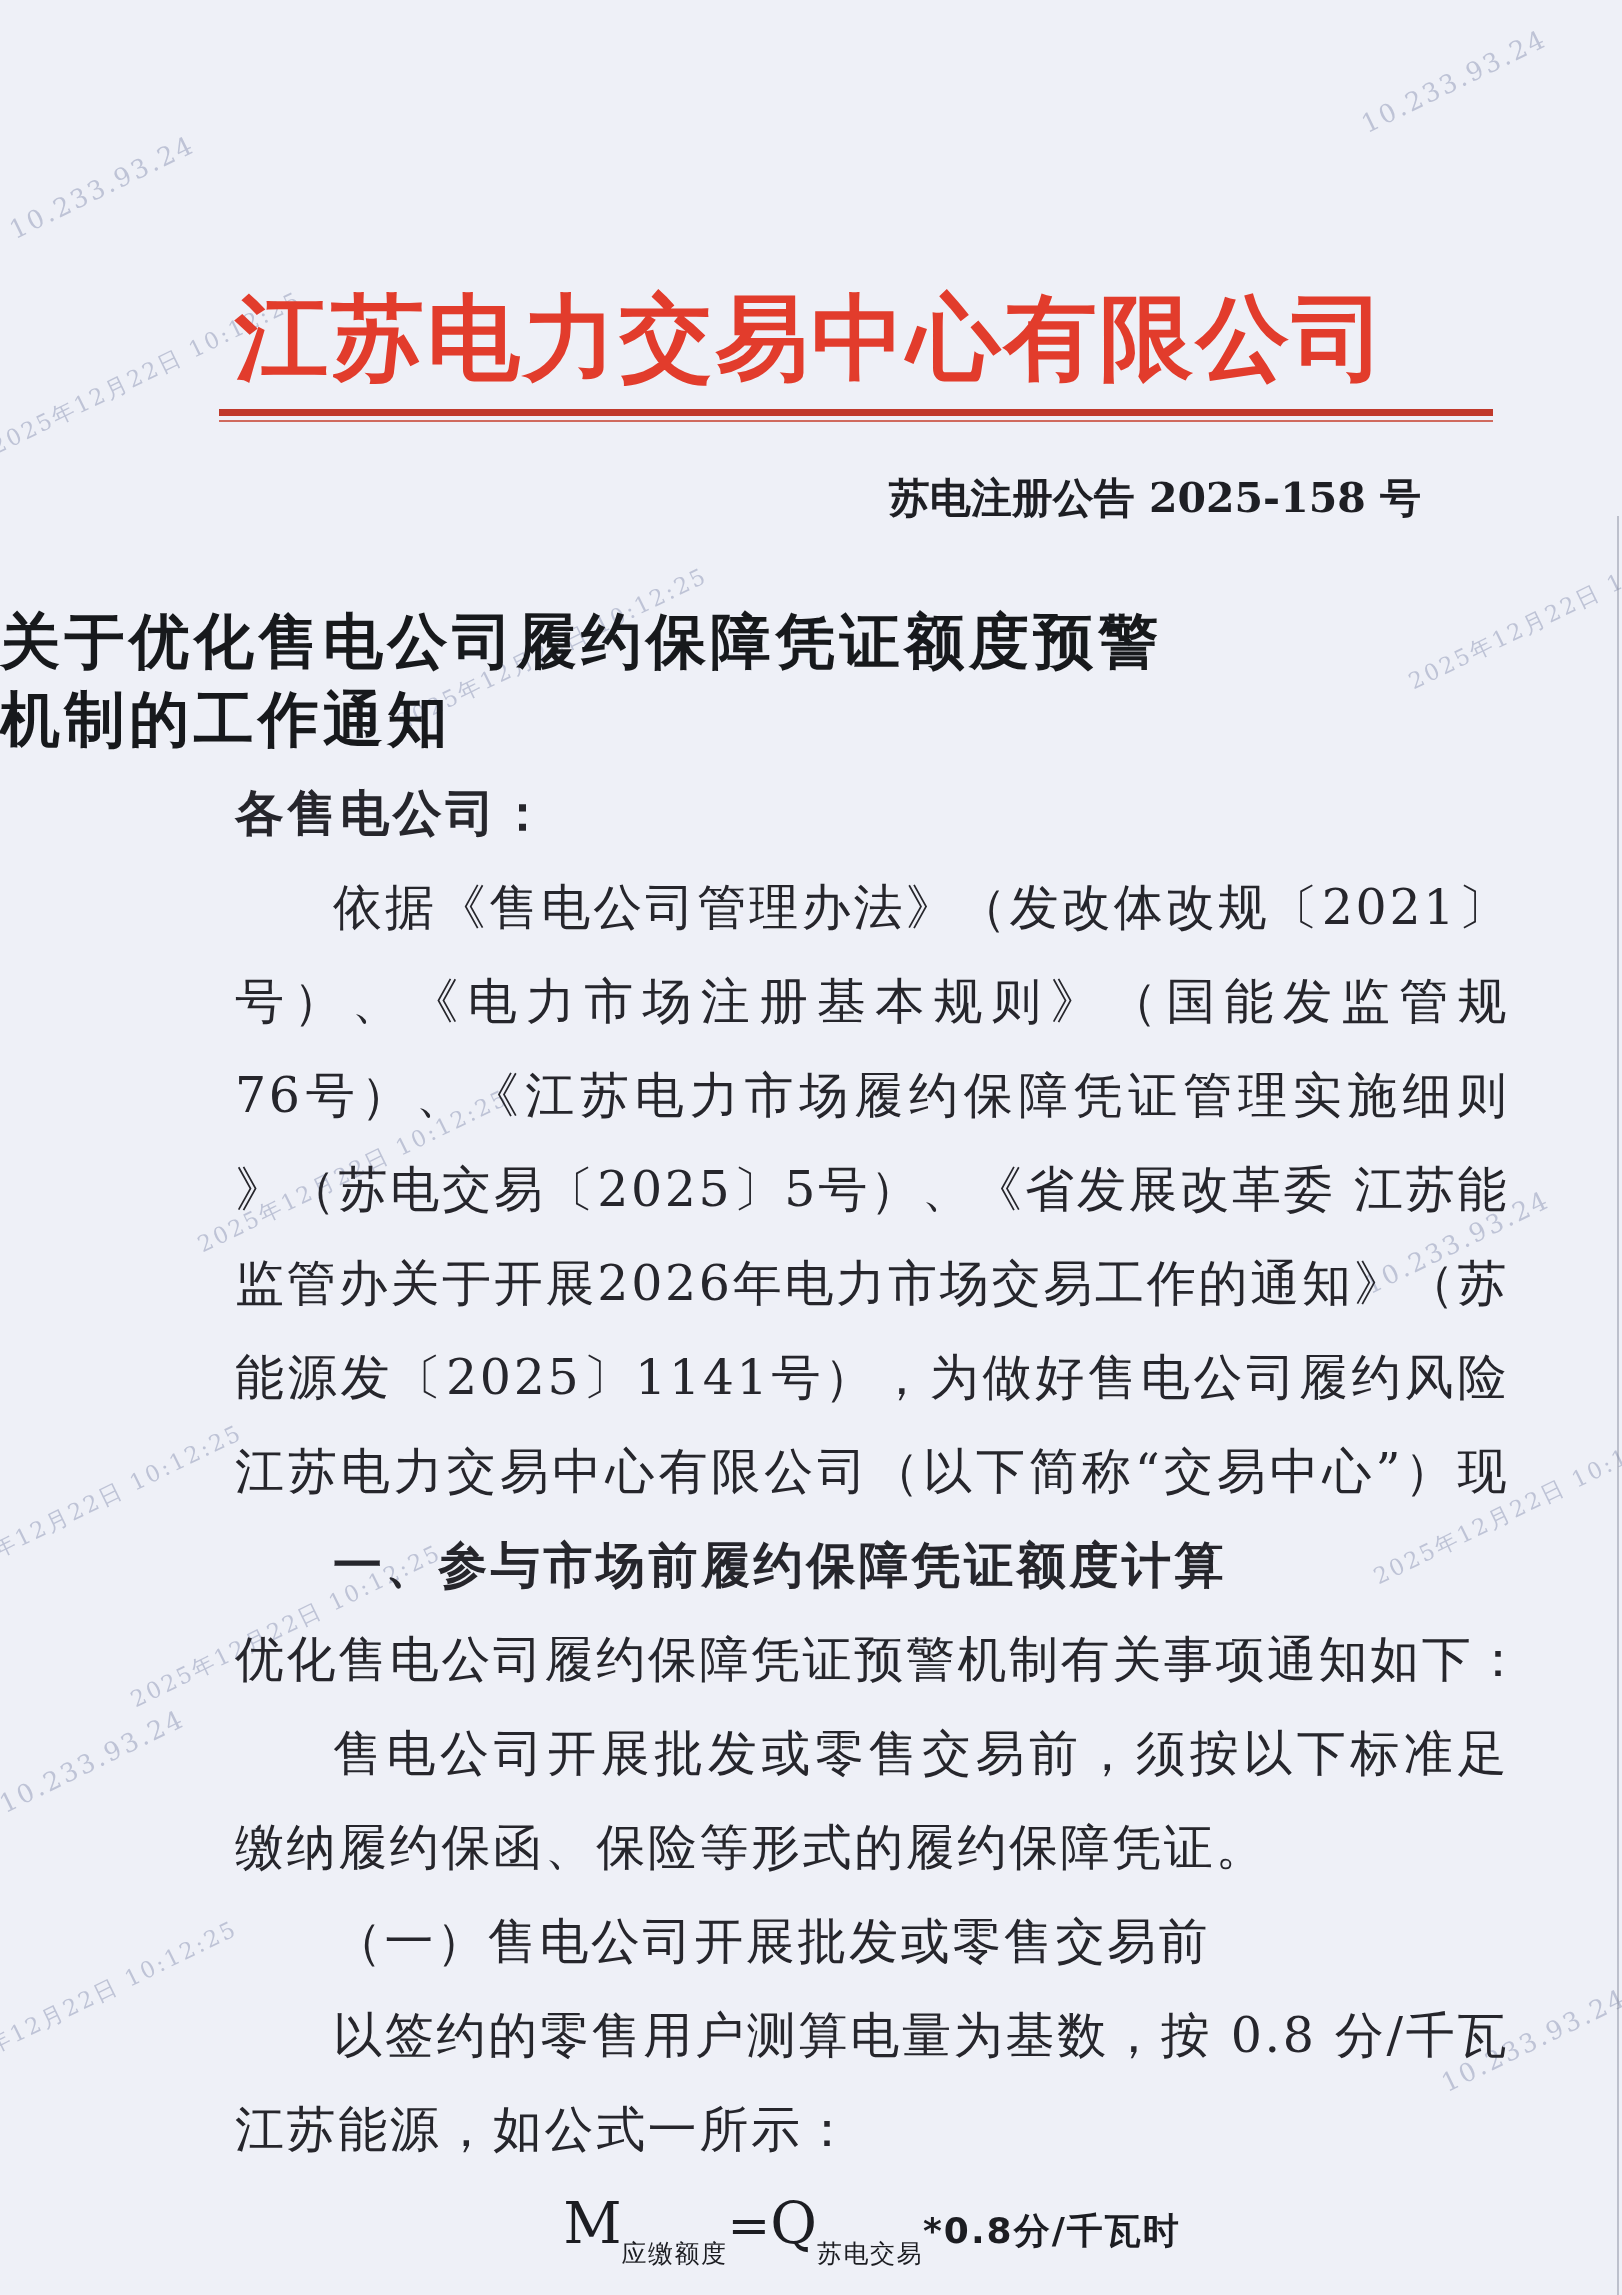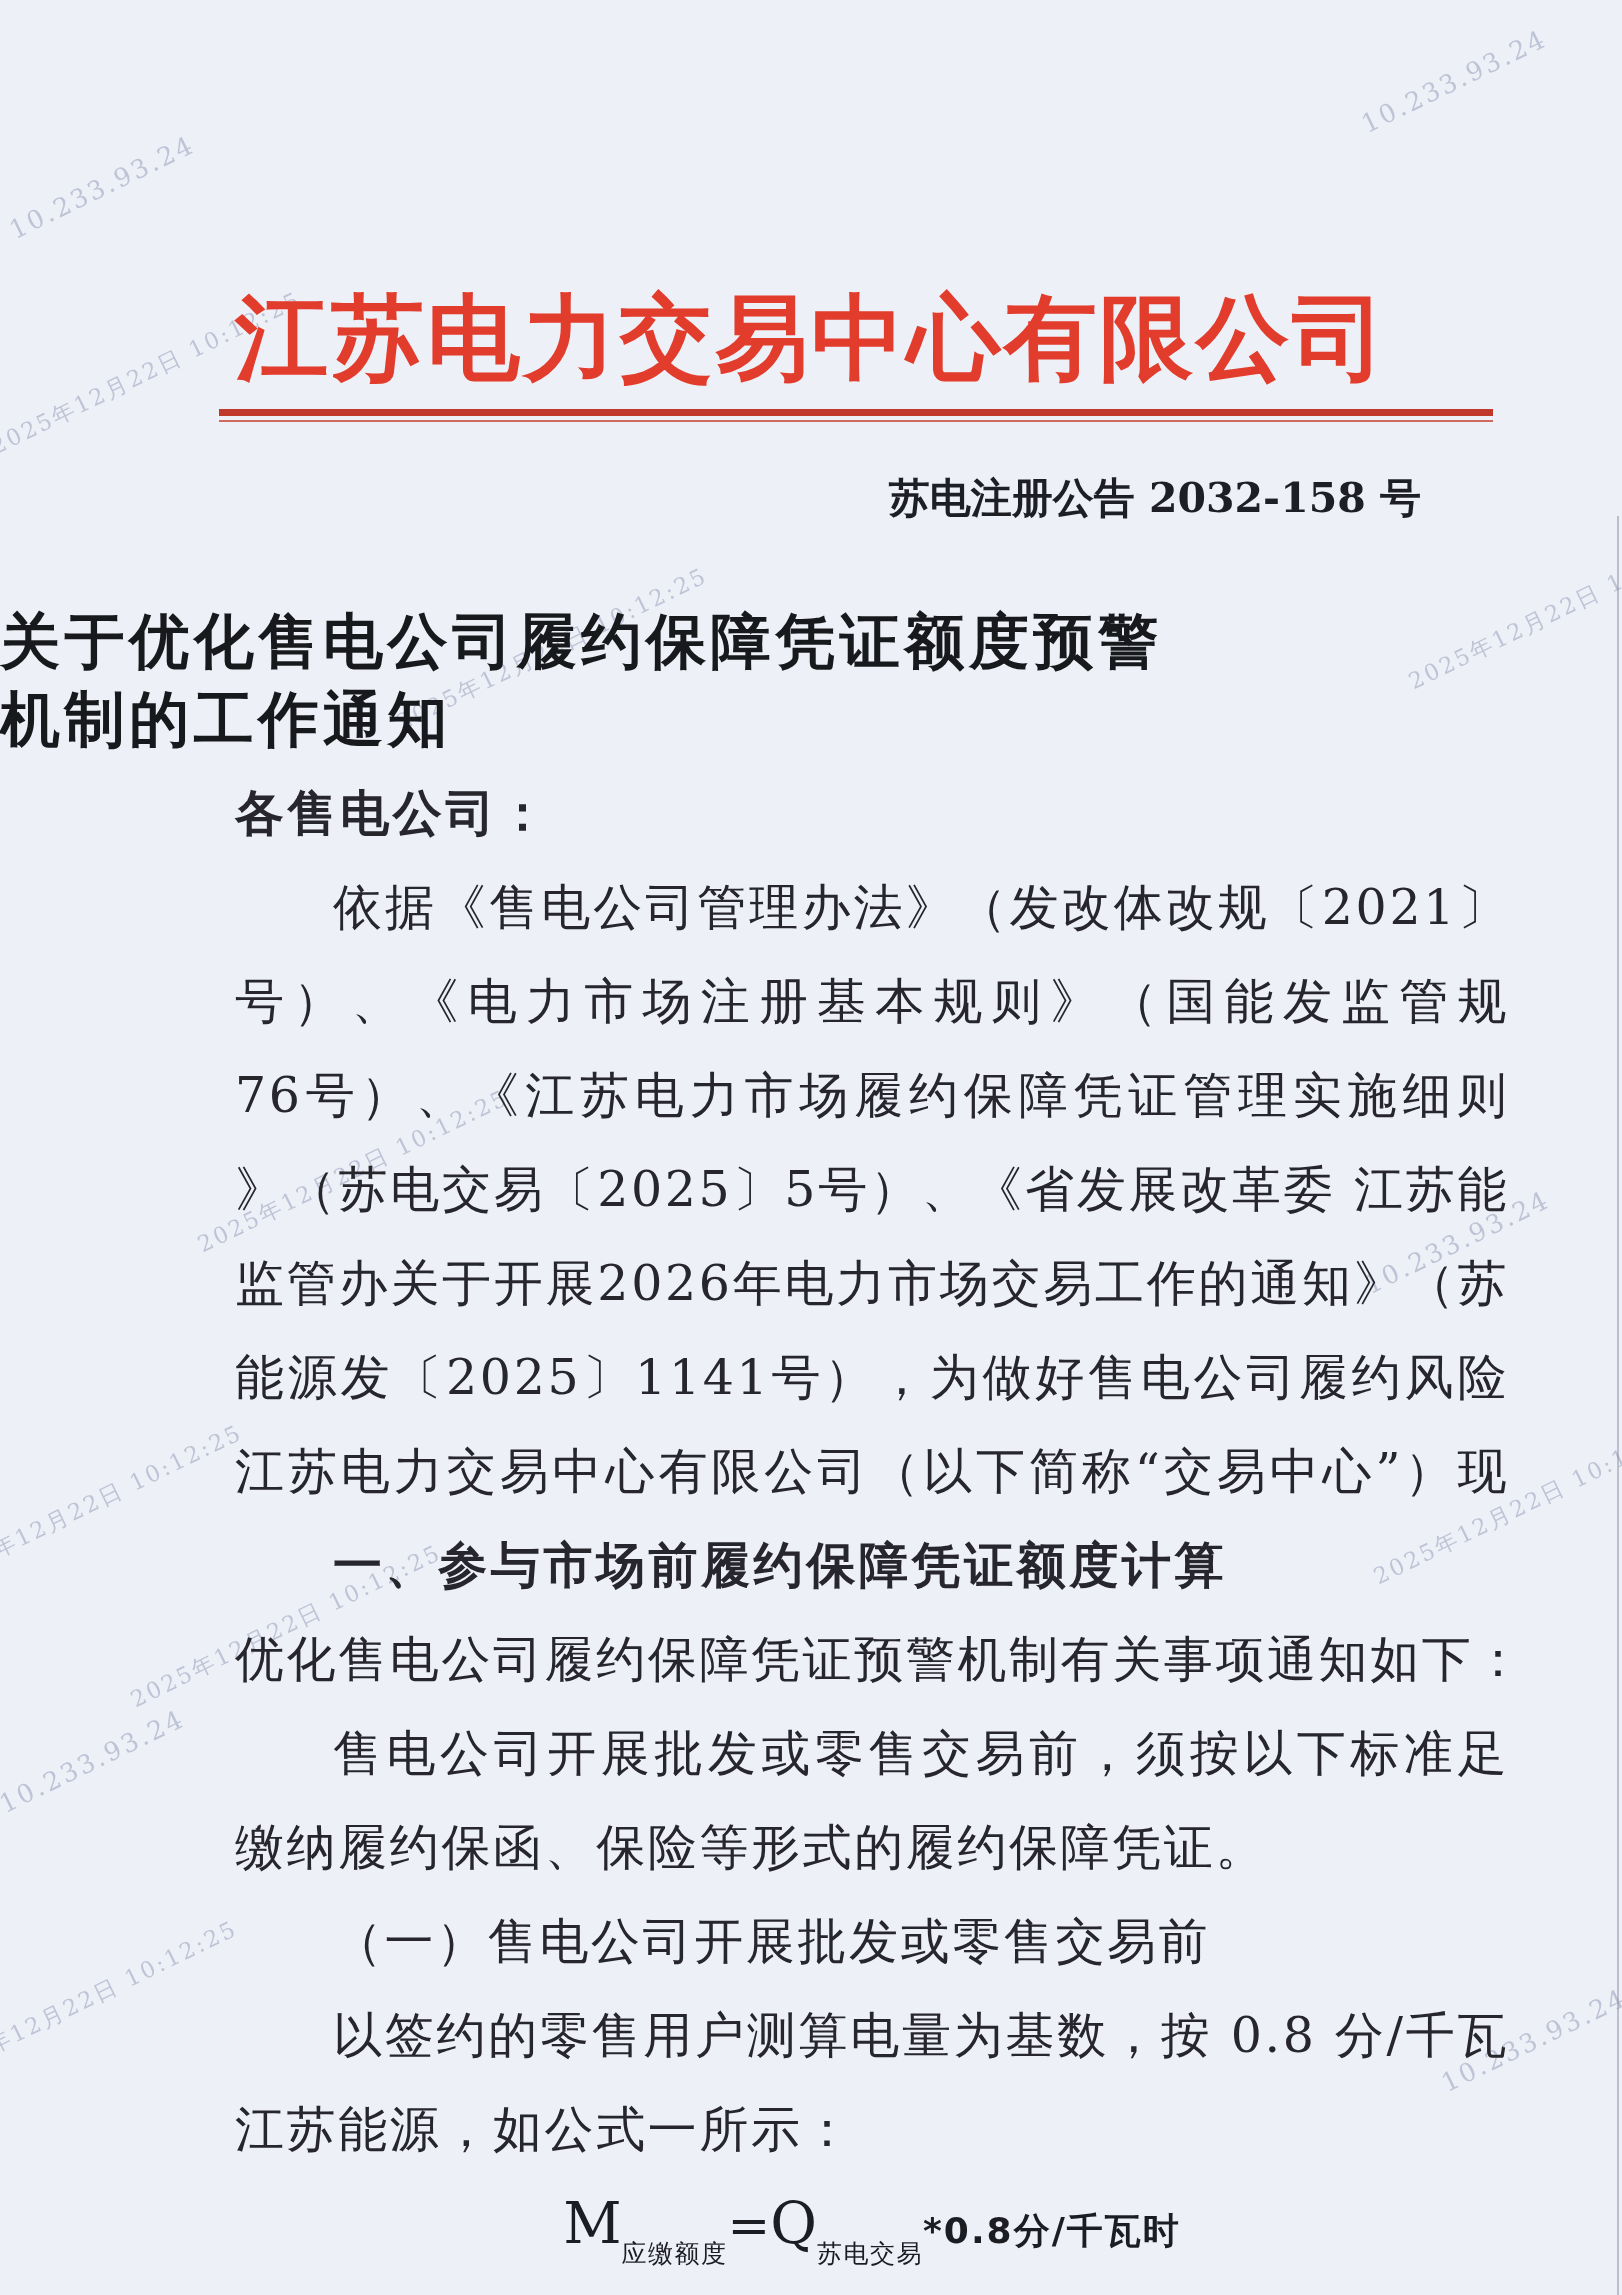--- a/index.html
+++ b/index.html
@@ -165,21 +165,21 @@
     <span class="wm ip" style="left:1534px; top:2040px;">10.233.93.24</span>
   </div>
 
   <div class="company-header">江苏电力交易中心有限公司</div>
 
   <div class="red-rule">
     <div class="thick"></div>
     <div class="thin"></div>
   </div>
 
-  <div class="doc-number">苏电注册公告 2032-158 号</div>
+  <div class="doc-number">苏电注册公告 2025-158 号</div>
 
   <div class="doc-title">
     <div>关于优化售电公司履约保障凭证额度预警</div>
     <div>机制的工作通知</div>
   </div>
 
   <div class="body-block">
     <div class="bline salutation">各售电公司：</div>
     <div class="bline fill indent">依据《售电公司管理办法》（发改体改规〔2021〕1595</div>
     <div class="bline fill">号）、《电力市场注册基本规则》（国能发监管规〔2024〕</div>

